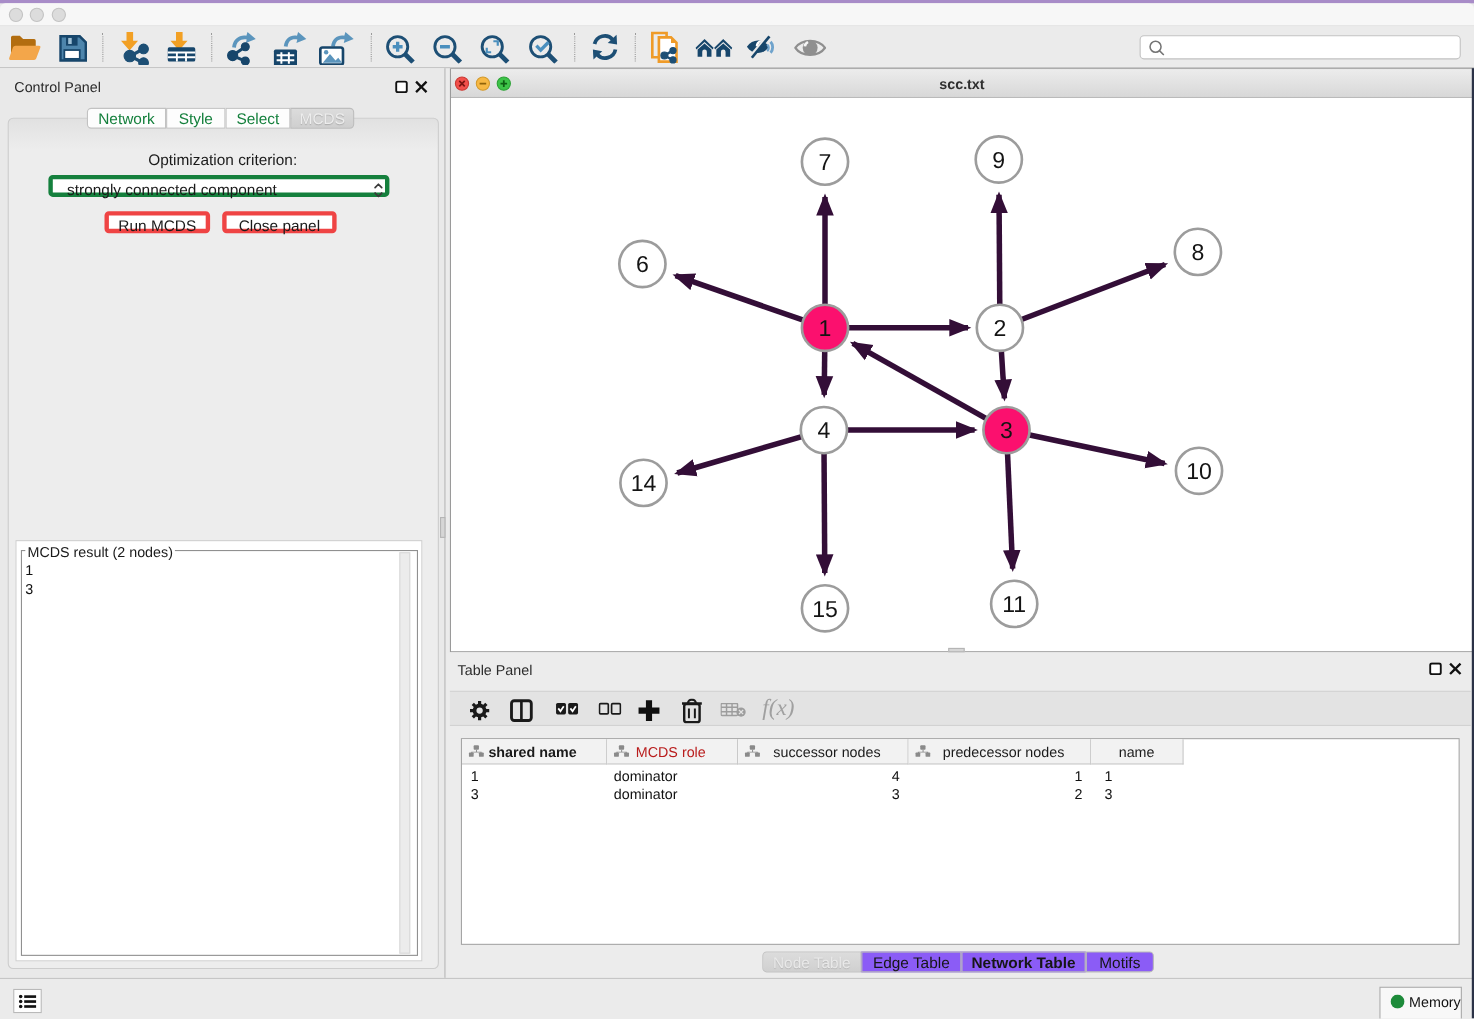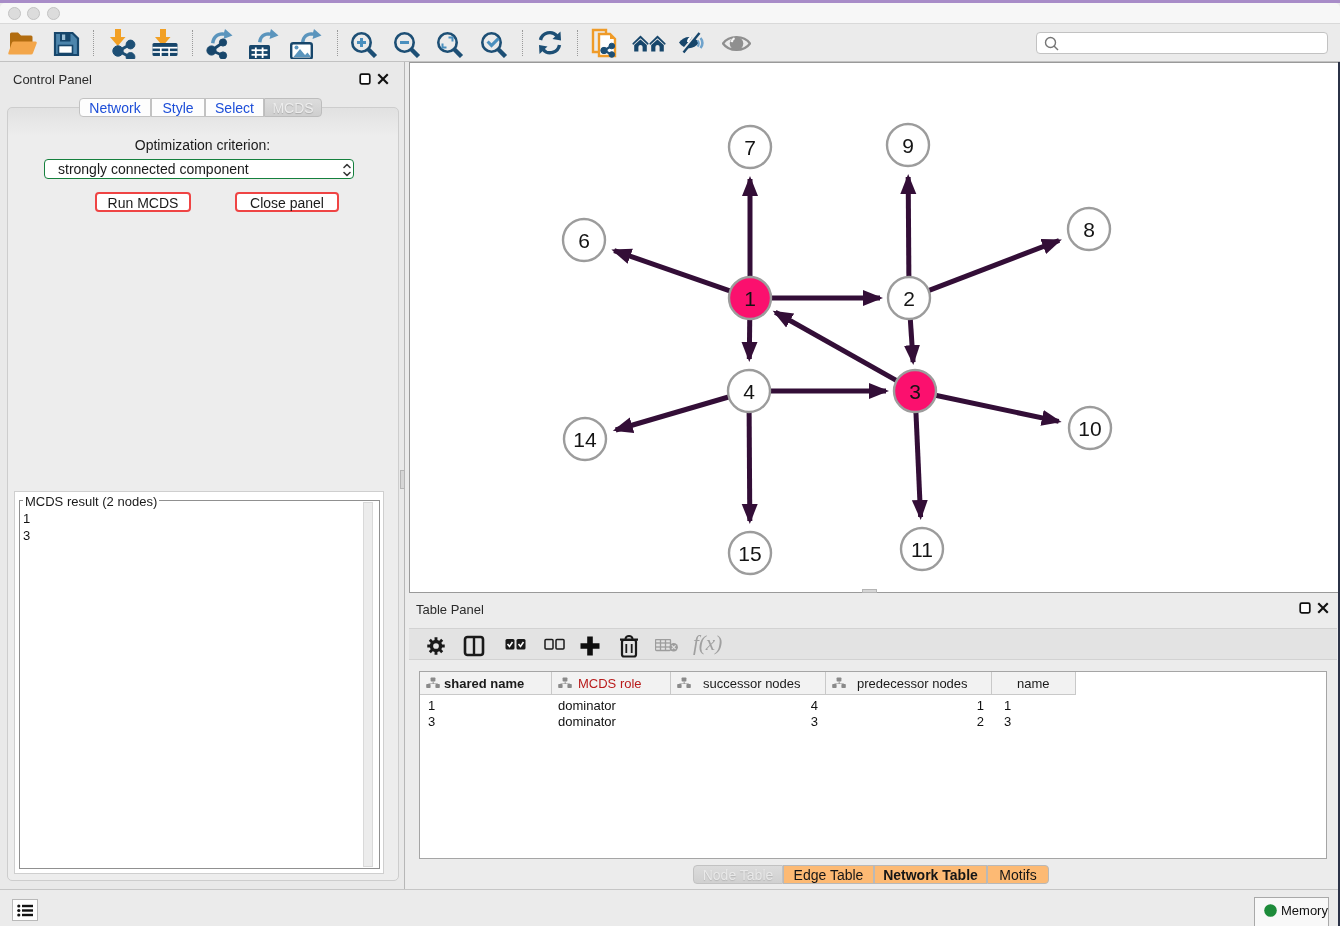--- a/index.html
+++ b/index.html
@@ -13,44 +13,44 @@
 #wtitle { left:0; top:4px; width:1340px; text-align:center; font-size:13px; color:#a2a2a2; }
 #toolbar { left:0; top:24px; width:1340px; height:38px; background:#ebebeb; border-bottom:1px solid #c2c2c2; }
 .tbi { position:absolute; top:28px; }
 .tsep { position:absolute; top:30px; width:0; height:26px; border-left:1px dotted #9a9a9a; }
 #searchbox { left:1036px; top:32px; width:292px; height:22px; background:#fff; border:1px solid #c2c2c2; border-radius:4px; }
 
 #cpanel { left:0; top:62px; width:405px; height:827px; background:#e9e9e9; border-right:1px solid #b7b7b7; }
 #cp-title { left:13px; top:72px; font-size:13px; color:#2b2b2b; }
 .winbtn { position:absolute; }
 #cp-tabs { left:79px; top:98px; height:19px; }
-.tab { position:absolute; top:0; height:19px; font-size:14px; color:#1d4ed8; text-align:center; line-height:19px; background:#fdfdfd; border:1px solid #c2c2c2; }
+.tab { position:absolute; top:0; height:19px; font-size:14px; color:#15803d; text-align:center; line-height:19px; background:#fdfdfd; border:1px solid #c2c2c2; }
 #cp-inner { left:7px; top:107px; width:392px; height:774px; background:linear-gradient(#e1e1e1,#ededed 28px); border:1px solid #cdcdcd; border-radius:5px; }
 #optlabel { left:0; top:137px; width:405px; text-align:center; font-size:14px; color:#1a1a1a; }
-#dropdown { left:44px; top:159px; width:310px; height:20px; background:#fff; border:1px solid #15803d; border-radius:4px; font-size:14px; color:#1a1a1a; line-height:18px; padding-left:13px; }
-.btn { position:absolute; background:#fff; border:2px solid #ef4444; border-radius:4px; font-size:14px; color:#1a1a1a; text-align:center; }
+#dropdown { left:44px; top:159px; width:310px; height:20px; background:#fff; border:4px solid #15803d; border-radius:4px; font-size:14px; color:#1a1a1a; line-height:18px; padding-left:13px; }
+.btn { position:absolute; background:#fff; border:4px solid #ef4444; border-radius:4px; font-size:14px; color:#1a1a1a; text-align:center; }
 #btn-run { left:95px; top:192px; width:96px; height:20px; line-height:19px; }
-#btn-close { left:202px; top:192px; width:104px; height:20px; line-height:19px;margin-left:33px; }
+#btn-close { left:202px; top:192px; width:104px; height:20px; line-height:19px; }
 #resultbox { left:14px; top:491px; width:370px; height:383px; background:#fff; border:1px solid #cfcfcf; }
 #fieldset { left:19px; top:500px; width:361px; height:369px; border:1px solid #909090; }
 #fieldlegend { left:23px; top:494px; background:#fff; font-size:13px; color:#1a1a1a; padding:0 2px; }
 #resulttext { left:23px; top:510px; font-size:13px; color:#111; line-height:17px; }
 #result-scroll { left:363px; top:502px; width:10px; height:365px; background:#ececec; border:1px solid #d9d9d9; }
 
 #netwin { left:409px; top:62px; width:931px; height:531px; border:1px solid #9a9a9a; background:#fff; }
 #nettitle { left:0; top:0; width:929px; height:26px; background:linear-gradient(#ececec,#d8d8d8); border-bottom:1px solid #b3b3b3; }
 #nettext { left:0; top:6px; width:929px; text-align:center; font-size:13px; color:#2e2e2e; font-weight:bold; }
 
 #tpanel { left:406px; top:593px; width:934px; height:296px; background:#ececec; }
 #tp-title { left:10px; top:9px; font-size:13px; color:#2b2b2b; position:absolute; }
 #tp-toolbar { position:absolute; left:3px; top:35px; width:928px; height:32px; background:#e3e3e3; border-top:1px solid #d2d2d2; border-bottom:1px solid #d2d2d2; }
 #ttable { position:absolute; left:13px; top:78px; width:908px; height:188px; background:#fff; border:1px solid #a5a5a5; }
 .th { position:absolute; top:0; height:23px; background:#f2f2f2; border-right:1px solid #c9c9c9; border-bottom:1px solid #c9c9c9; font-size:13px; color:#1a1a1a; }
 .td { position:absolute; font-size:13px; color:#111; }
-.btab { position:absolute; top:0; height:19px; background:#fdba74; border:1px solid #b9b9b9; font-size:14px; color:#161616; text-align:center; line-height:18px; }
+.btab { position:absolute; top:0; height:19px; background:#8b5cf6; border:1px solid #b9b9b9; font-size:14px; color:#161616; text-align:center; line-height:18px; }
 
 #statusbar { left:0; top:889px; width:1340px; height:37px; background:#ebebeb; border-top:1px solid #c6c6c6; }
 #listbtn { left:12px; top:899px; width:26px; height:22px; background:#fdfdfd; border:1px solid #b9b9b9; }
 #membtn { left:1254px; top:897px; width:75px; height:34px; background:#f8f8f8; border:1px solid #a9a9a9; font-size:13px; color:#111; }
 #redge { left:1338px; top:62px; width:2px; height:864px; background:#2b3247; }
 </style>
 </head>
 <body>
 <div class="abs" id="purple"></div>
 <div class="abs" id="titlebar">
@@ -219,20 +219,31 @@
 </div>
 <div class="btn" id="btn-run">Run MCDS</div>
 <div class="btn" id="btn-close">Close panel</div>
 <div class="abs" id="resultbox"></div>
 <div class="abs" id="fieldset"></div>
 <div class="abs" id="fieldlegend">MCDS result (2 nodes)</div>
 <div class="abs" id="resulttext">1<br>3</div>
 <div class="abs" id="result-scroll"></div>
 
 <div class="abs" id="netwin">
+  <div class="abs" id="nettitle">
+    <svg style="position:absolute; left:-2px; top:1px;" width="62" height="24" viewBox="0 0 62 24">
+      <circle cx="12" cy="12" r="6" fill="#f2504b" stroke="#cc3a34" stroke-width="1"></circle>
+      <path d="M9.5,9.5 l5,5 m0,-5 l-5,5" stroke="#7c1410" stroke-width="1.5"></path>
+      <circle cx="31" cy="12" r="6" fill="#f7b843" stroke="#d49a2c" stroke-width="1"></circle>
+      <path d="M28,12 h6" stroke="#90630a" stroke-width="1.7"></path>
+      <circle cx="50" cy="12" r="6" fill="#3dc348" stroke="#2da337" stroke-width="1"></circle>
+      <path d="M47,12 h6 m-3,-3 v6" stroke="#0e5f14" stroke-width="1.6"></path>
+    </svg>
+    <div class="abs" id="nettext">scc.txt</div>
+  </div>
   <svg id="graph" style="position:absolute; left:0; top:27px;" width="929" height="503" viewBox="0 0 929 503">
     <g stroke="#330e37" stroke-width="5" fill="none">
       <line x1="340.0" y1="192.0" x2="340.0" y2="89.0" marker-end="url(#arr)"></line>
       <line x1="324.9" y1="202.7" x2="204.2" y2="160.6" marker-end="url(#arr)"></line>
       <line x1="356.0" y1="208.0" x2="470.0" y2="208.0" marker-end="url(#arr)"></line>
       <line x1="339.8" y1="224.0" x2="339.3" y2="269.0" marker-end="url(#arr)"></line>
       <line x1="498.9" y1="192.0" x2="498.2" y2="87.0" marker-end="url(#arr)"></line>
       <line x1="513.9" y1="202.3" x2="649.1" y2="150.5" marker-end="url(#arr)"></line>
       <line x1="500.0" y1="224.0" x2="503.1" y2="272.1" marker-end="url(#arr)"></line>
       <line x1="491.1" y1="293.1" x2="365.3" y2="222.2" marker-end="url(#arr)"></line>

